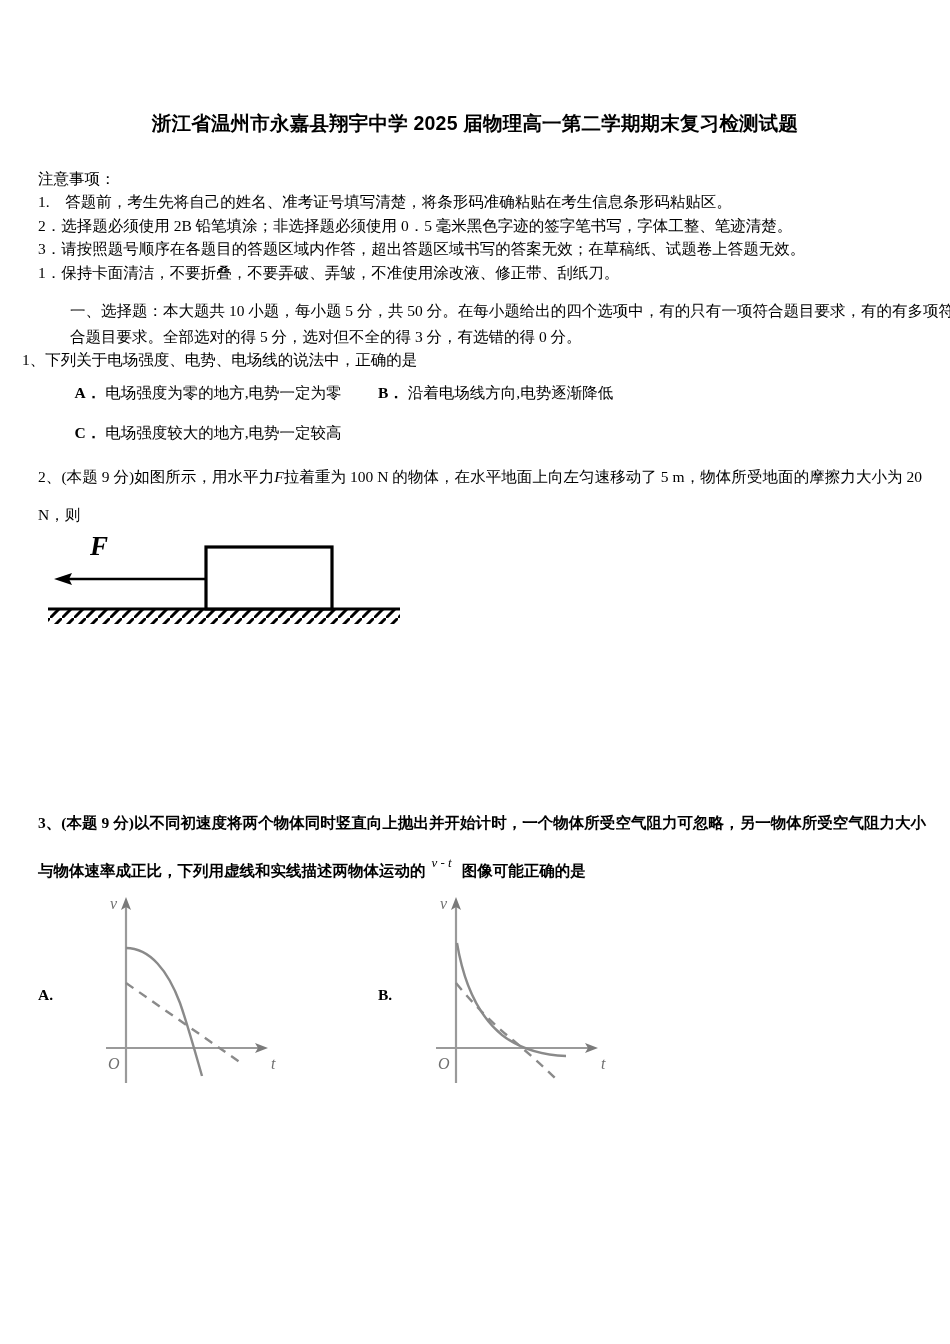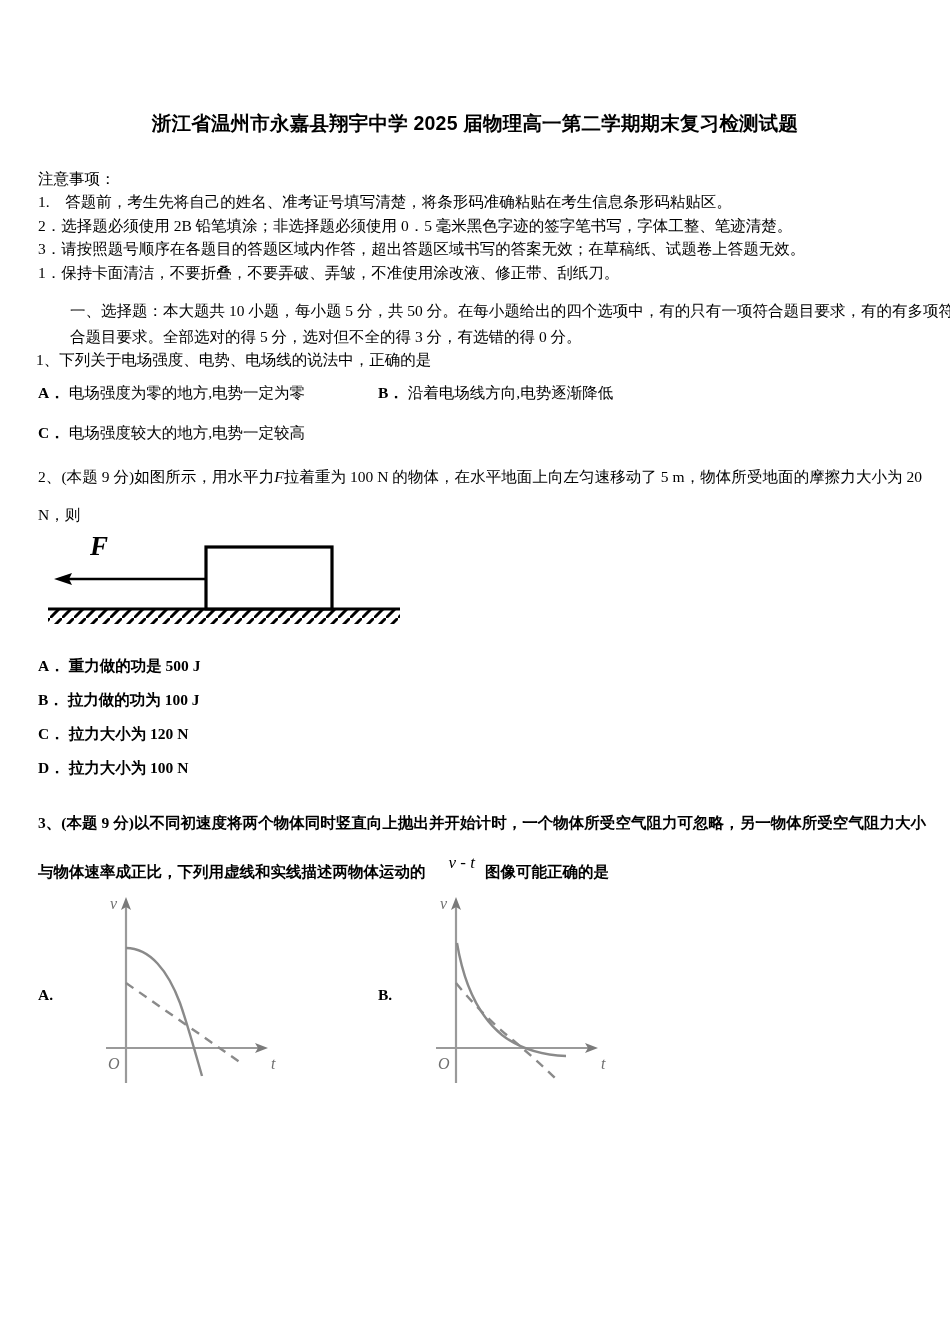--- a/index.html
+++ b/index.html
@@ -56,40 +56,41 @@
     left: 38px;
     top: 298px;
     width: 884px;
     font-size: 15.5px;
     line-height: 26px;
     text-align: justify;
     margin-left: 32px;
   }
   .q1-stem {
     position: absolute;
-    left: 36px;
+    left: 22px;
     top: 348px;
     font-size: 15.5px;
     line-height: 24px;
     text-align: center;
   }
   .opt-grid-q1 {
     position: absolute;
     left: 38px;
     top: 382px;
     width: 700px;
   }
   .opt-row {
     display: flex;
     margin-bottom: 18px;
   }
   .opt-cell {
     font-size: 15.5px;
     line-height: 22px;
     white-space: nowrap;
+    text-align: center;
   }
   .opt-cell.first { width: 340px; }
   .opt-letter {
     font-weight: bold;
     font-family: "Liberation Serif", serif;
     margin-right: 4px;
   }
   .q2-stem {
     position: absolute;
     left: 38px;
@@ -127,25 +128,24 @@
     top: 803px;
     width: 888px;
     font-size: 15.5px;
     line-height: 40px;
     font-weight: bold;
     text-align: justify;
   }
   .vt-sup {
     font-style: italic;
     font-weight: normal;
-    font-size: 17px;
+    font-size: 13px;
     vertical-align: 9px;
     padding: 0 10px 0 6px;
     font-family: "Liberation Serif", serif;
-    margin-left: 17px;
   }
   .graph-area {
     position: absolute;
     left: 38px;
     top: 893px;
     width: 640px;
     height: 205px;
   }
   .graph-label {
     position: absolute;
@@ -210,34 +210,20 @@
 
       <rect x="168" y="25" width="126" height="62" fill="#ffffff" stroke="#000" stroke-width="3.2"></rect>
 
       <line x1="168" y1="57" x2="28" y2="57" stroke="#000" stroke-width="2.6"></line>
       <polygon points="16,57 34,51 31,57 34,63" fill="#000"></polygon>
 
       <text x="52" y="33" font-family="Liberation Serif, serif" font-size="27" font-style="italic" font-weight="bold" fill="#000">F</text>
     </svg>
   </div>
 
-  <div class="opt-list-q2">
-    <div class="opt-item">
-      <span class="opt-letter">A．</span><span>重力做的功是 500 J</span>
-    </div>
-    <div class="opt-item">
-      <span class="opt-letter">B．</span><span>拉力做的功为 100 J</span>
-    </div>
-    <div class="opt-item">
-      <span class="opt-letter">C．</span><span>拉力大小为 120 N</span>
-    </div>
-    <div class="opt-item">
-      <span class="opt-letter">D．</span><span>拉力大小为 100 N</span>
-    </div>
-  </div>
 
   <div class="q3-stem">
     <span>3、</span><span>(本题 9 分)以不同初速度将两个物体同时竖直向上抛出并开始计时，一个物体所受空气阻力可忽略，另一物体所受空气阻力大小与物体速率成正比，下列用虚线和实线描述两物体运动的</span><span class="vt-sup">v - t</span><span>图像可能正确的是</span>
   </div>
 
   <div class="graph-area">
 
     <div class="graph-label" style="left:0px; top:93px;">A.</div>
 
     <svg class="graph-svg" style="left:30px; top:0px;" width="230" height="200" viewBox="0 0 230 200">

